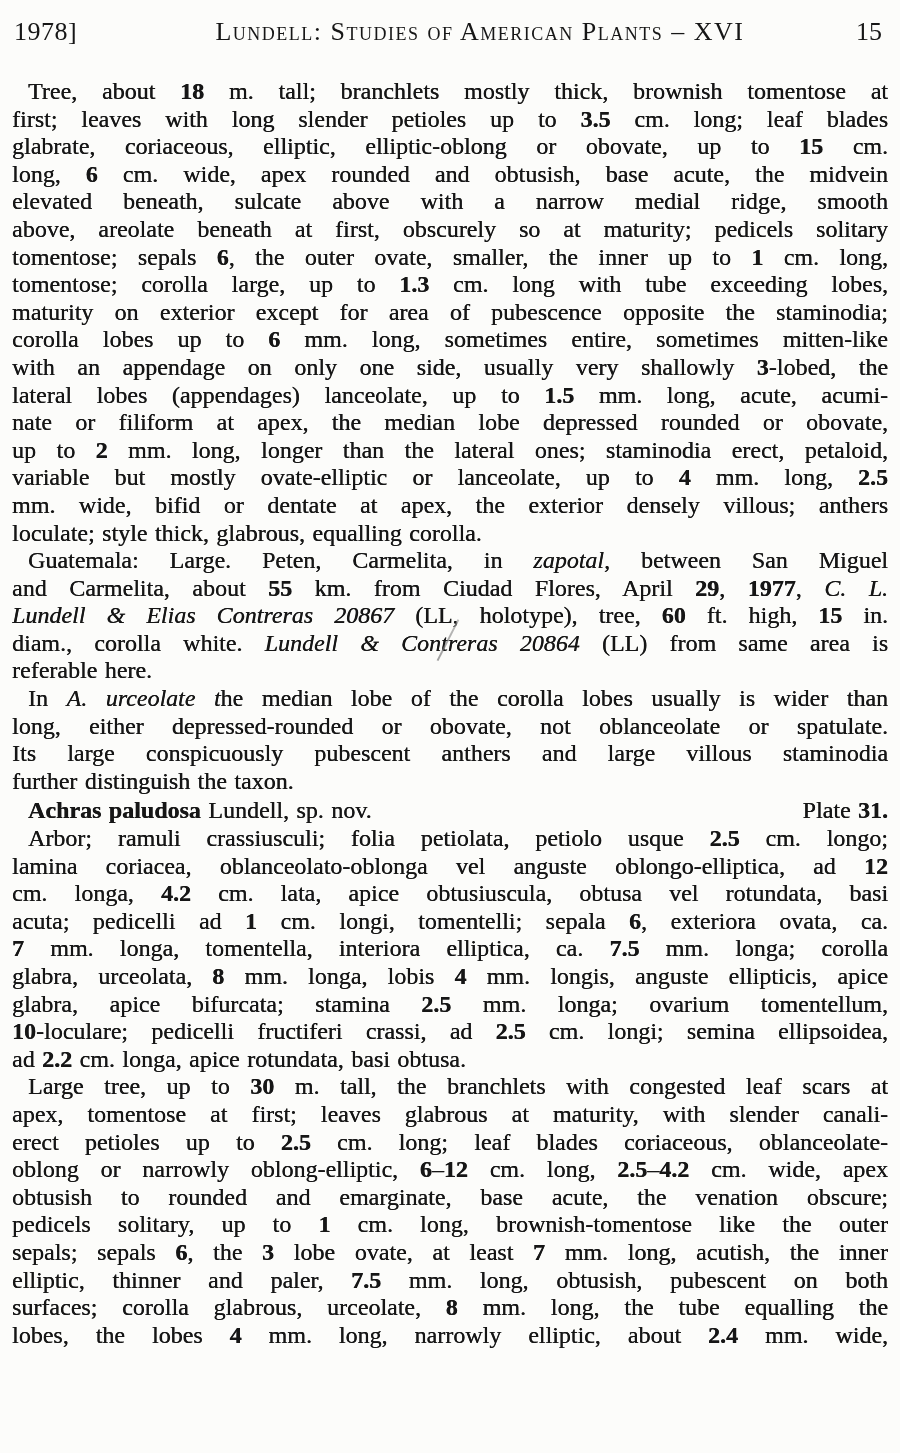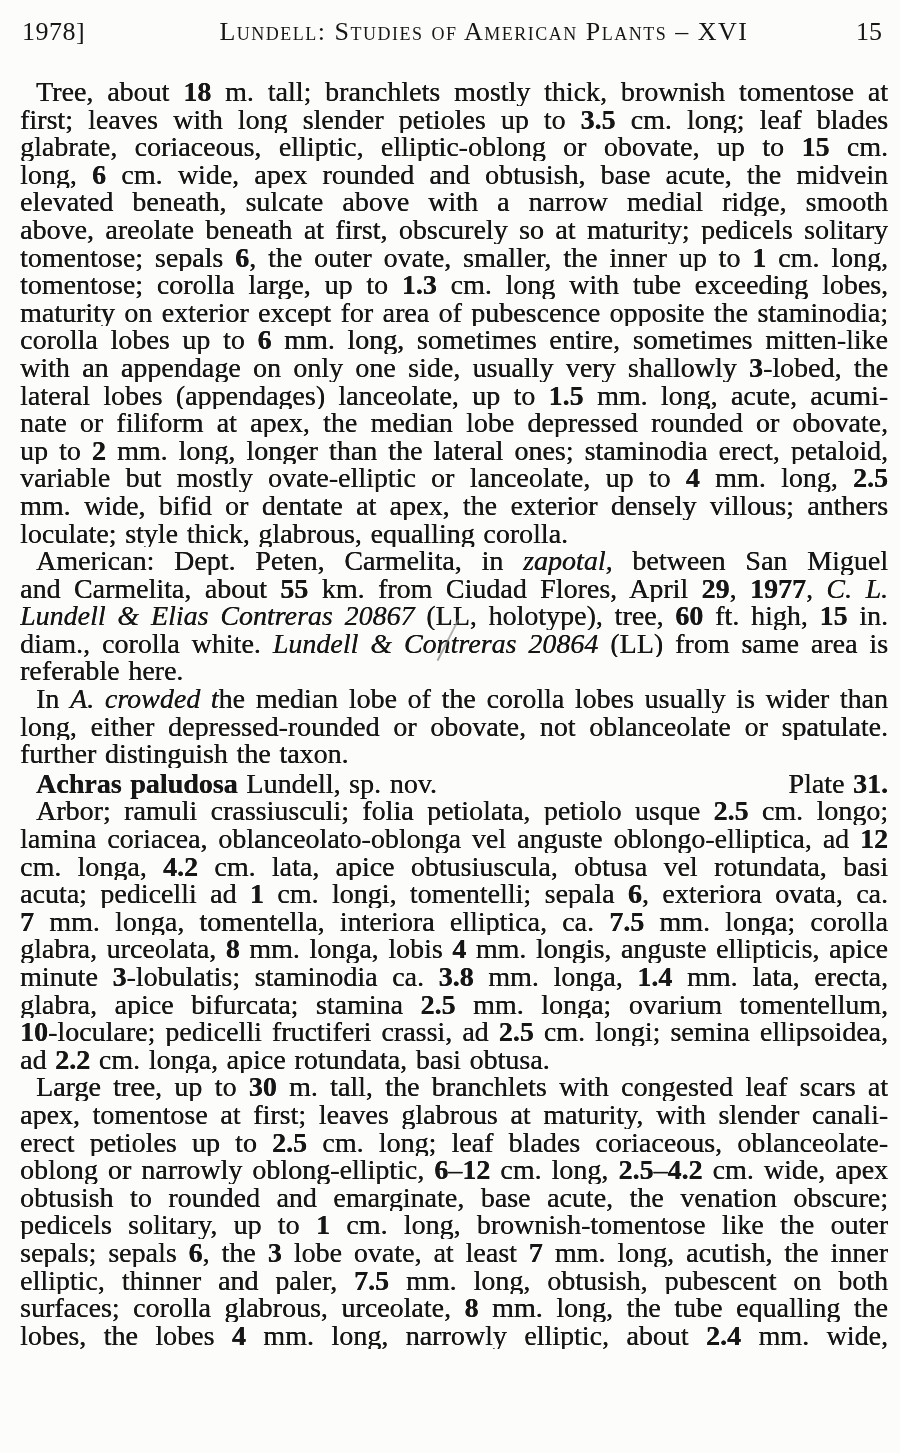--- a/index.html
+++ b/index.html
@@ -9,42 +9,42 @@
   *{margin:0;padding:0;box-sizing:border-box;}
   html,body{width:900px;height:1453px;overflow:hidden;}
   body{
     background:var(--paper);
     color:var(--ink);
     font-family:"Liberation Serif","DejaVu Serif",serif;
   }
   .page{
     position:relative;
     width:900px;height:1453px;
-    padding:14px 12px 0 20px;
+    padding:14px 12px 0 12px;
   }
   
   .running-head{
     position:relative;
     height:36px;
     margin-bottom:28px;
     font-size:26px;
     line-height:36px;
   }
   .rh-year{position:absolute;left:2px;top:0;letter-spacing:0.5px;}
   .rh-title{
     position:absolute;left:50%;top:0;
     transform:translateX(calc(-50% + 30px));
     white-space:nowrap;
     font-variant:small-caps;
     letter-spacing:1.5px;
   }
   .rh-page{position:absolute;right:6px;top:0;}
   
   .text-body{
-    font-size:28px;
+    font-size:24px;
     text-shadow:0.3px 0.15px 0 currentColor;
     word-spacing:0.06em;
   }
   .line{
     line-height:27.6px;
     height:27.6px;
     overflow:hidden;
     text-align:justify;
     text-align-last:justify;
     -moz-text-align-last:justify;
@@ -97,43 +97,43 @@
         <div class="line"><span>corolla lobes up to </span><span class="b">6</span><span> mm. long, sometimes entire, sometimes mitten-like</span></div>
         <div class="line"><span>with an appendage on only one side, usually very shallowly </span><span class="b">3</span><span>-lobed, the</span></div>
         <div class="line"><span>lateral lobes (appendages) lanceolate, up to </span><span class="b">1.5</span><span> mm. long, acute, acumi-</span></div>
         <div class="line"><span>nate or filiform at apex, the median lobe depressed rounded or obovate,</span></div>
         <div class="line"><span>up to </span><span class="b">2</span><span> mm. long, longer than the lateral ones; staminodia erect, petaloid,</span></div>
         <div class="line"><span>variable but mostly ovate-elliptic or lanceolate, up to </span><span class="b">4</span><span> mm. long, </span><span class="b">2.5</span></div>
         <div class="line"><span>mm. wide, bifid or dentate at apex, the exterior densely villous; anthers</span></div>
         <div class="line last"><span>loculate; style thick, glabrous, equalling corolla.</span></div>
       </div>
       <div>
-        <div class="line indent"><span>American: Dept. Peten, Carmelita, in </span><span class="i">zapotal,</span><span> between San Miguel</span></div>
+        <div class="line indent"><span>Guatemala: Large. Peten, Carmelita, in </span><span class="i">zapotal,</span><span> between San Miguel</span></div>
         <div class="line"><span>and Carmelita, about </span><span class="b">55</span><span> km. from Ciudad Flores, April </span><span class="b">29</span><span>, </span><span class="b">1977</span><span>, </span><span class="i">C. L.</span></div>
         <div class="line"><span class="i">Lundell &amp; Elias Contreras 20867</span><span> (LL, holotype), tree, </span><span class="b">60</span><span> ft. high, </span><span class="b">15</span><span> in.</span></div>
         <div class="line"><span>diam., corolla white. </span><span class="i">Lundell &amp; Contreras 20864</span><span> (LL) from same area is</span></div>
         <div class="line last"><span>referable here.</span></div>
       </div>
       <div>
-        <div class="line indent"><span>In </span><span class="i">A. crowded t</span><span>he median lobe of the corolla lobes usually is wider than</span></div>
+        <div class="line indent"><span>In </span><span class="i">A. urceolate t</span><span>he median lobe of the corolla lobes usually is wider than</span></div>
         <div class="line"><span>long, either depressed-rounded or obovate, not oblanceolate or spatulate.</span></div>
+        <div class="line"><span>Its large conspicuously pubescent anthers and large villous staminodia</span></div>
         <div class="line last"><span>further distinguish the taxon.</span></div>
       </div>
       <div class="heading-row">
         <span><span class="b">Achras paludosa</span><span> Lundell, sp. nov.</span></span>
         <span><span>Plate </span><span class="b">31.</span></span>
       </div>
       <div>
         <div class="line indent"><span>Arbor; ramuli crassiusculi; folia petiolata, petiolo usque </span><span class="b">2.5</span><span> cm. longo;</span></div>
         <div class="line"><span>lamina coriacea, oblanceolato-oblonga vel anguste oblongo-elliptica, ad </span><span class="b">12</span></div>
         <div class="line"><span>cm. longa, </span><span class="b">4.2</span><span> cm. lata, apice obtusiuscula, obtusa vel rotundata, basi</span></div>
         <div class="line"><span>acuta; pedicelli ad </span><span class="b">1</span><span> cm. longi, tomentelli; sepala </span><span class="b">6</span><span>, exteriora ovata, ca.</span></div>
         <div class="line"><span class="b">7</span><span> mm. longa, tomentella, interiora elliptica, ca. </span><span class="b">7.5</span><span> mm. longa; corolla</span></div>
         <div class="line"><span>glabra, urceolata, </span><span class="b">8</span><span> mm. longa, lobis </span><span class="b">4</span><span> mm. longis, anguste ellipticis, apice</span></div>
-        <div class="line"><span>minute </span><span class="b">3</span><span>-lobulatis; staminodia ca. </span><span class="b">3.8</span><span> mm. longa, </span><span class="b">1.4</span><span> mm. lata, erecta,</span></div>
         <div class="line"><span>glabra, apice bifurcata; stamina </span><span class="b">2.5</span><span> mm. longa; ovarium tomentellum,</span></div>
         <div class="line"><span class="b">10</span><span>-loculare; pedicelli fructiferi crassi, ad </span><span class="b">2.5</span><span> cm. longi; semina ellipsoidea,</span></div>
         <div class="line last"><span>ad </span><span class="b">2.2</span><span> cm. longa, apice rotundata, basi obtusa.</span></div>
       </div>
       <div>
         <div class="line indent"><span>Large tree, up to </span><span class="b">30</span><span> m. tall, the branchlets with congested leaf scars at</span></div>
         <div class="line"><span>apex, tomentose at first; leaves glabrous at maturity, with slender canali-</span></div>
         <div class="line"><span>erect petioles up to </span><span class="b">2.5</span><span> cm. long; leaf blades coriaceous, oblanceolate-</span></div>
         <div class="line"><span>oblong or narrowly oblong-elliptic, </span><span class="b">6</span><span>–</span><span class="b">12</span><span> cm. long, </span><span class="b">2.5</span><span>–</span><span class="b">4.2</span><span> cm. wide, apex</span></div>
         <div class="line"><span>obtusish to rounded and emarginate, base acute, the venation obscure;</span></div>

